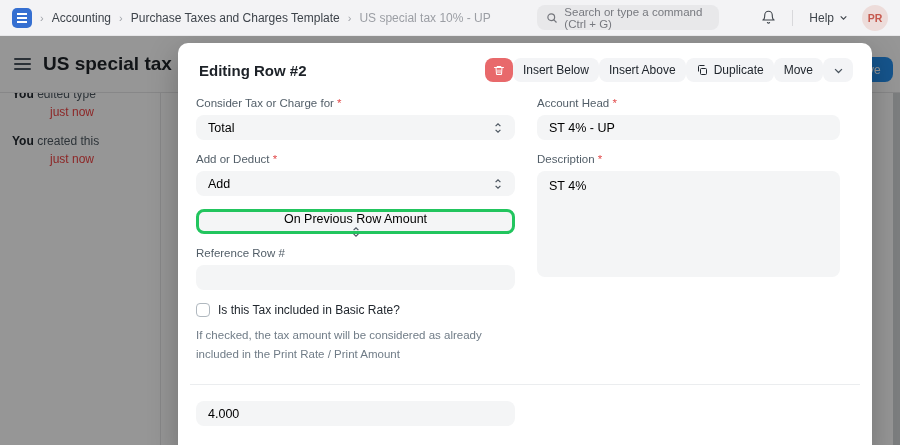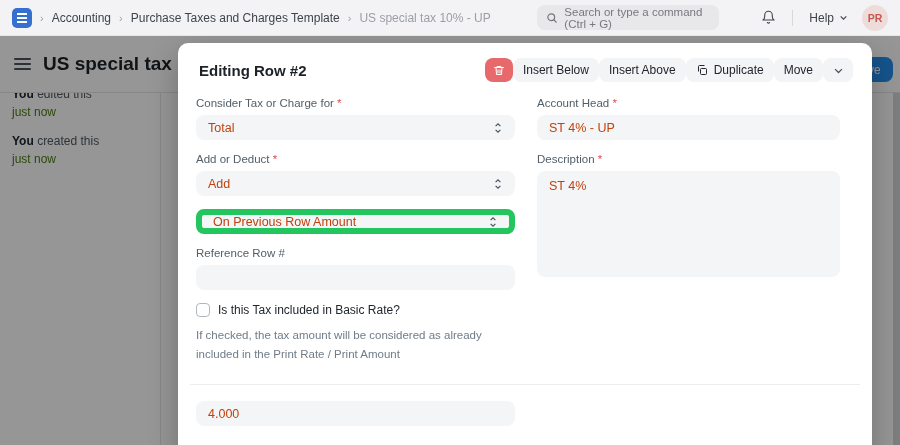--- a/index.html
+++ b/index.html
@@ -28,21 +28,21 @@
   .page { position:absolute; top:36px; left:0; width:900px; height:409px; background:#fff; }
   .page-head { position:absolute; top:0; left:0; right:0; height:57px; background:#fff; z-index:2;
                display:flex; align-items:center; padding:0 14px; border-bottom:1px solid #e5e5e7; }
   .hamburger { width:17px; display:flex; flex-direction:column; gap:3px; margin-right:12px; cursor:pointer; }
   .hamburger span { height:2px; background:#4a545e; border-radius:1px; }
   .page-title { font-size:19px; font-weight:bold; color:#1d2228; white-space:nowrap; }
   .timeline { position:absolute; left:12px; top:49px; width:140px; z-index:1; font-size:12px; }
   .tl-item { margin-bottom:11px; line-height:18px; }
   .tl-action { color:#4e5962; }
   .tl-action b { color:#21272e; font-weight:bold; }
-  .tl-time { color:#4d7c0f; }
+  .tl-time { color:#ef4444;margin-left:38px; }
   .sidebar-divider { position:absolute; left:160px; top:57px; bottom:0; width:1px; background:#e5e5e7; z-index:1; }
   .page-save-btn { position:absolute; top:21px; right:7px; height:25px; width:52px; background:#2490ef; color:#fff;
                    font-size:12px; border:none; border-radius:8px; z-index:3; overflow:hidden; }
   .scroll-strip { position:absolute; top:0; right:0; bottom:0; width:7px; background:#d3d6d9; z-index:1; }
 
   
   .overlay { position:absolute; top:36px; left:0; width:900px; height:409px; background:rgba(0,0,0,0.41); z-index:10; }
 
   
   .modal { position:absolute; top:43px; left:178px; width:694px; height:412px; background:#fff;
@@ -54,24 +54,24 @@
          padding:0 10px; display:flex; align-items:center; gap:6px; cursor:pointer; font-family:inherit; }
   .btn-danger { background:#e8696b; width:28px; padding:0; justify-content:center; }
   .btn-caret { width:30px; justify-content:center; padding:0; color:#4a545e; }
 
   .modal-body { padding:3px 18px 0 18px; }
   .form-grid { display:grid; grid-template-columns:319px 303px; column-gap:22px; }
   .field { margin-bottom:13px; }
   .field-label { font-size:11.5px; color:#525e68; margin-bottom:6px; }
   .req { color:#e24c4c; }
   .control { background:#f4f5f6; border:1px solid transparent; border-radius:8px; height:25px; width:100%;
-             font-size:12.5px; color:#c2410c; padding:0 11px; display:flex; align-items:center;
+             font-size:12.5px; color:#000000; padding:0 11px; display:flex; align-items:center;
              font-family:inherit; outline:none; }
   .control.select { justify-content:space-between; cursor:pointer; }
-  .control.focused { border:6px solid #22c55e; }
+  .control.focused { border:3px solid #22c55e;flex-direction:column; }
   input.control { display:block; line-height:23px; }
   textarea.control { height:106px; padding:6px 11px; resize:none; display:block; line-height:17px; }
   .select-caret { color:#4a545e; flex:none; }
 
   .check-row { display:flex; align-items:center; gap:8px; margin:2px 0 0 0; }
   .checkbox { width:14px; height:14px; border:1px solid #b0b8bf; border-radius:4px; background:#fff;
               appearance:none; cursor:pointer; flex:none; }
   .check-label { font-size:12px; color:#21272e; font-weight:500; cursor:pointer; }
   .help-text { font-size:11.5px; color:#707c87; line-height:1.62; margin-top:9px; width:320px; }
 
@@ -115,21 +115,21 @@
           <path d="M3 6l5 5 5-5"></path>
         </svg>
     </div>
     <div class="avatar">PR</div>
   </div>
 </div>
 
 <div class="page">
   <div class="timeline">
     <div class="tl-item">
-      <div class="tl-action"><b>You</b> <span>edited this</span></div>
+      <div class="tl-action"><b>You</b> <span>edited type</span></div>
       <div class="tl-time">just now</div>
     </div>
     <div class="tl-item">
       <div class="tl-action"><b>You</b> <span>created this</span></div>
       <div class="tl-time">just now</div>
     </div>
   </div>
   <div class="sidebar-divider"></div>
   <div class="page-head">
     <div class="hamburger">

